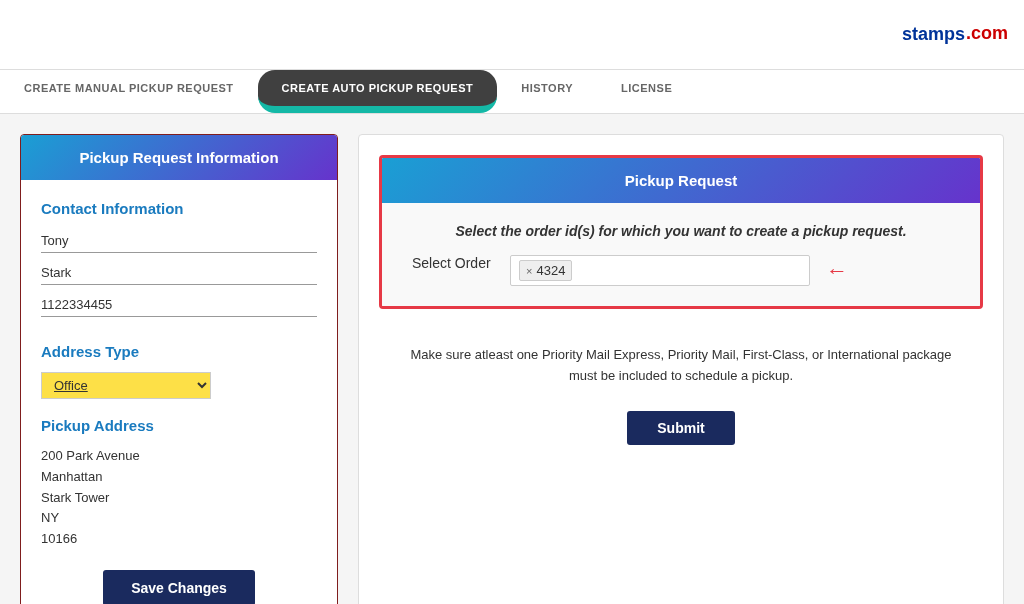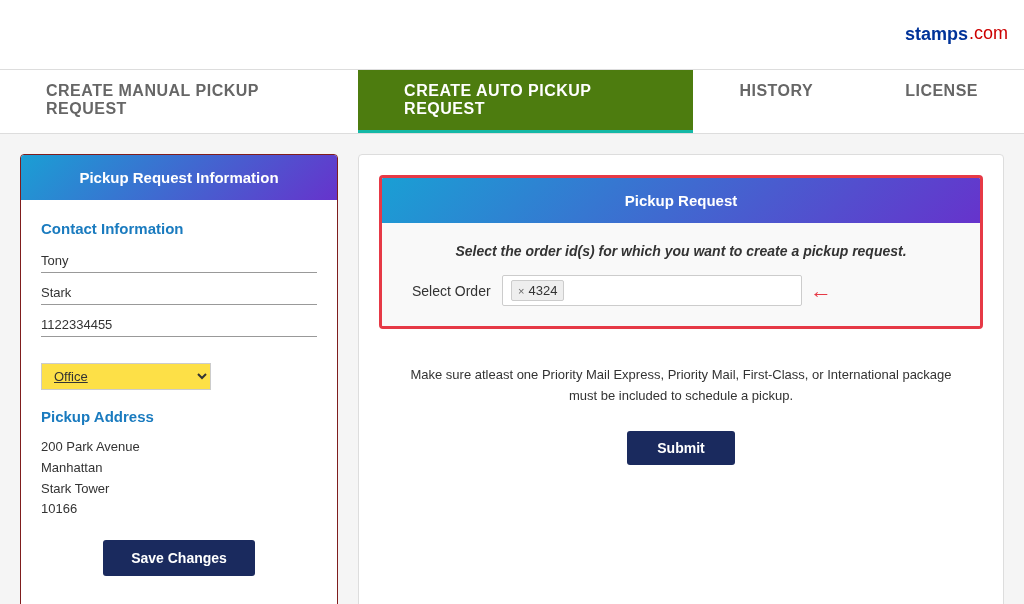--- a/index.html
+++ b/index.html
@@ -27,34 +27,35 @@
     }
 
     
     .nav-tabs {
       display: flex;
       background: #fff;
       border-bottom: 1px solid #ddd;
     }
 
     .nav-tab {
-      padding: 12px 46px;
-      font-size: 16px;
+      padding: 12px 24px;
+      font-size: 11px;
       font-weight: 600;
       color: #666;
       letter-spacing: 0.5px;
       cursor: pointer;
       border-bottom: 3px solid transparent;
       text-transform: uppercase;
     }
 
     .nav-tab.active {
-      background: #4d7c0f;
+      background: #404040;
       color: #fff;
-      border-bottom: 3px solid #14b8a6;
+      border-bottom: 7px solid #14b8a6;
+      border-radius: 17px;
     }
 
     
     .main-content {
       display: flex;
       gap: 20px;
       padding: 20px;
       background: #f5f5f5;
       min-height: 500px;
     }
@@ -182,22 +183,22 @@
       font-size: 14px;
       font-style: italic;
       font-weight: 600;
       color: #333;
       text-align: center;
       margin-bottom: 16px;
     }
 
     .select-order-row {
       display: flex;
-      align-items: center;
-      gap: 0;
+      align-items: flex-start;
+      gap: 8px;
     }
 
     .select-order-label {
       font-size: 14px;
       color: #333;
       width: 90px;
     }
 
     .order-input-wrapper {
       display: flex;
@@ -276,21 +277,21 @@
     .stamps-dot-com {
       display: flex;
       flex-direction: column;
       align-items: flex-start;
       margin-left: 1px;
     }
 
     .stamps-dot {
       color: #cc0000;
       font-size: 18px;
-      font-weight: 400;
+      font-weight: 700;
       line-height: 1;
     }
   </style>
 </head>
 <body>
 
 <div class="app-container">
 
   <div class="header">
     <div class="stamps-logo">
@@ -327,35 +328,39 @@
         <div class="section-title">
           <span>Contact Information</span>
         </div>
         <div class="field-group">
           <input class="text-field" type="text" value="Tony" style="">
           <input class="text-field" type="text" value="Stark" style="">
           <input class="text-field" type="text" value="1122334455" style="">
         </div>
 
         <div class="address-section">
+          <div class="section-title">
+            <span>Address Type</span>
+          </div>
           <select class="select-field">
             <option>Office</option>
             <option>Home</option>
             <option>Other</option>
           </select>
         </div>
 
         <div class="pickup-address-section">
           <div class="section-title">
             <span>Pickup Address</span>
           </div>
           <div class="address-text">
             <div>200 Park Avenue</div>
             <div>Manhattan</div>
             <div>Stark Tower</div>
+            <div>NY</div>
             <div>10166</div>
           </div>
         </div>
 
         <div class="save-btn-wrapper">
           <button class="save-btn">
             <span>Save Changes</span>
           </button>
         </div>
 

